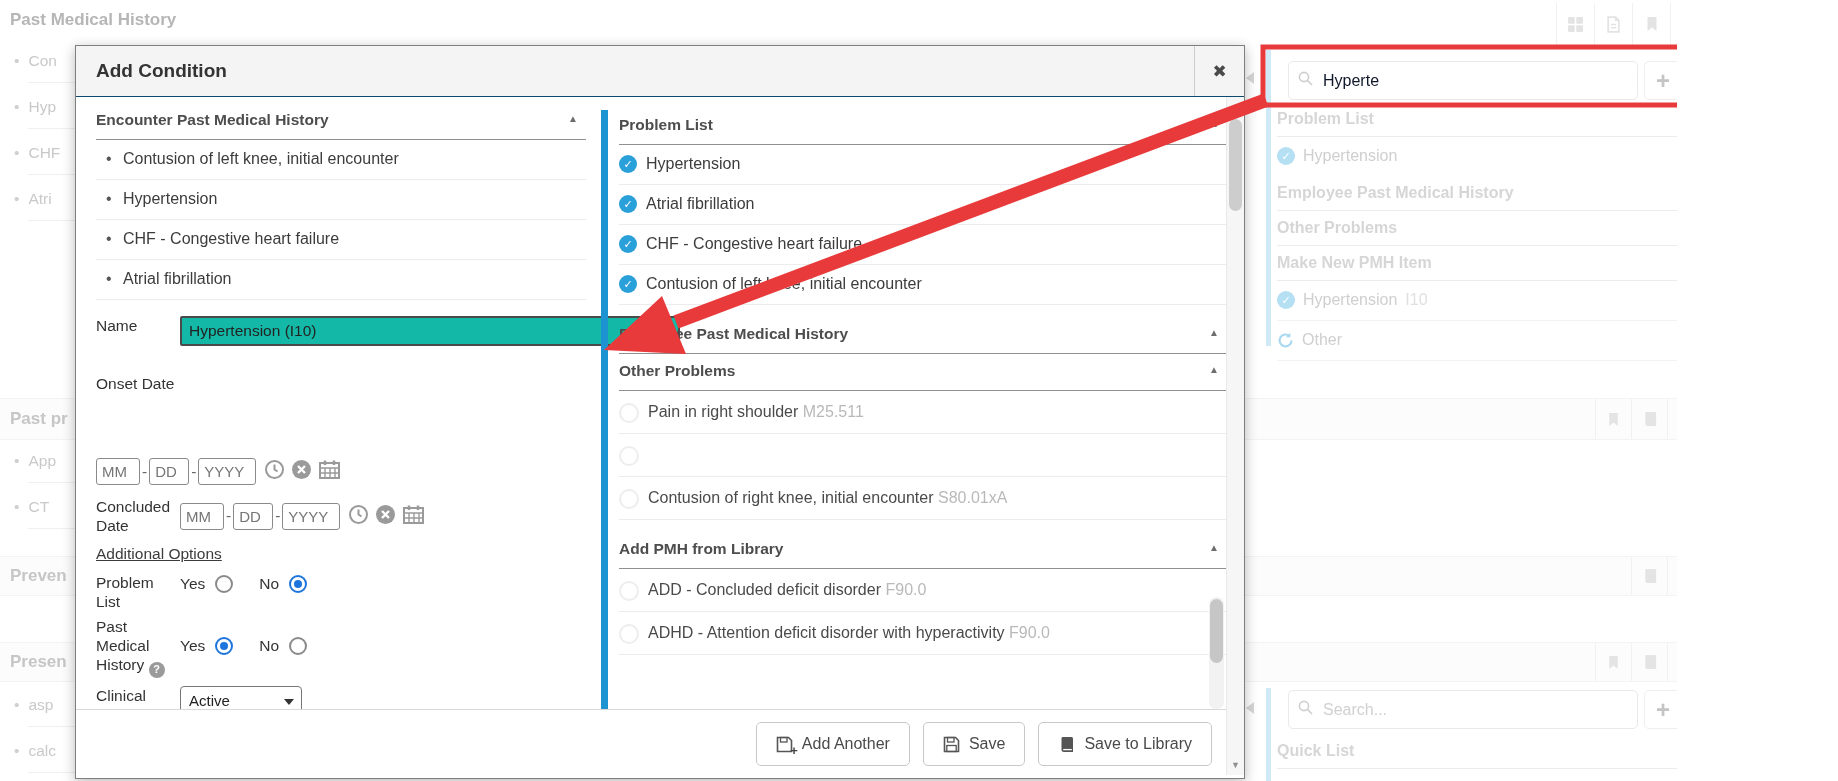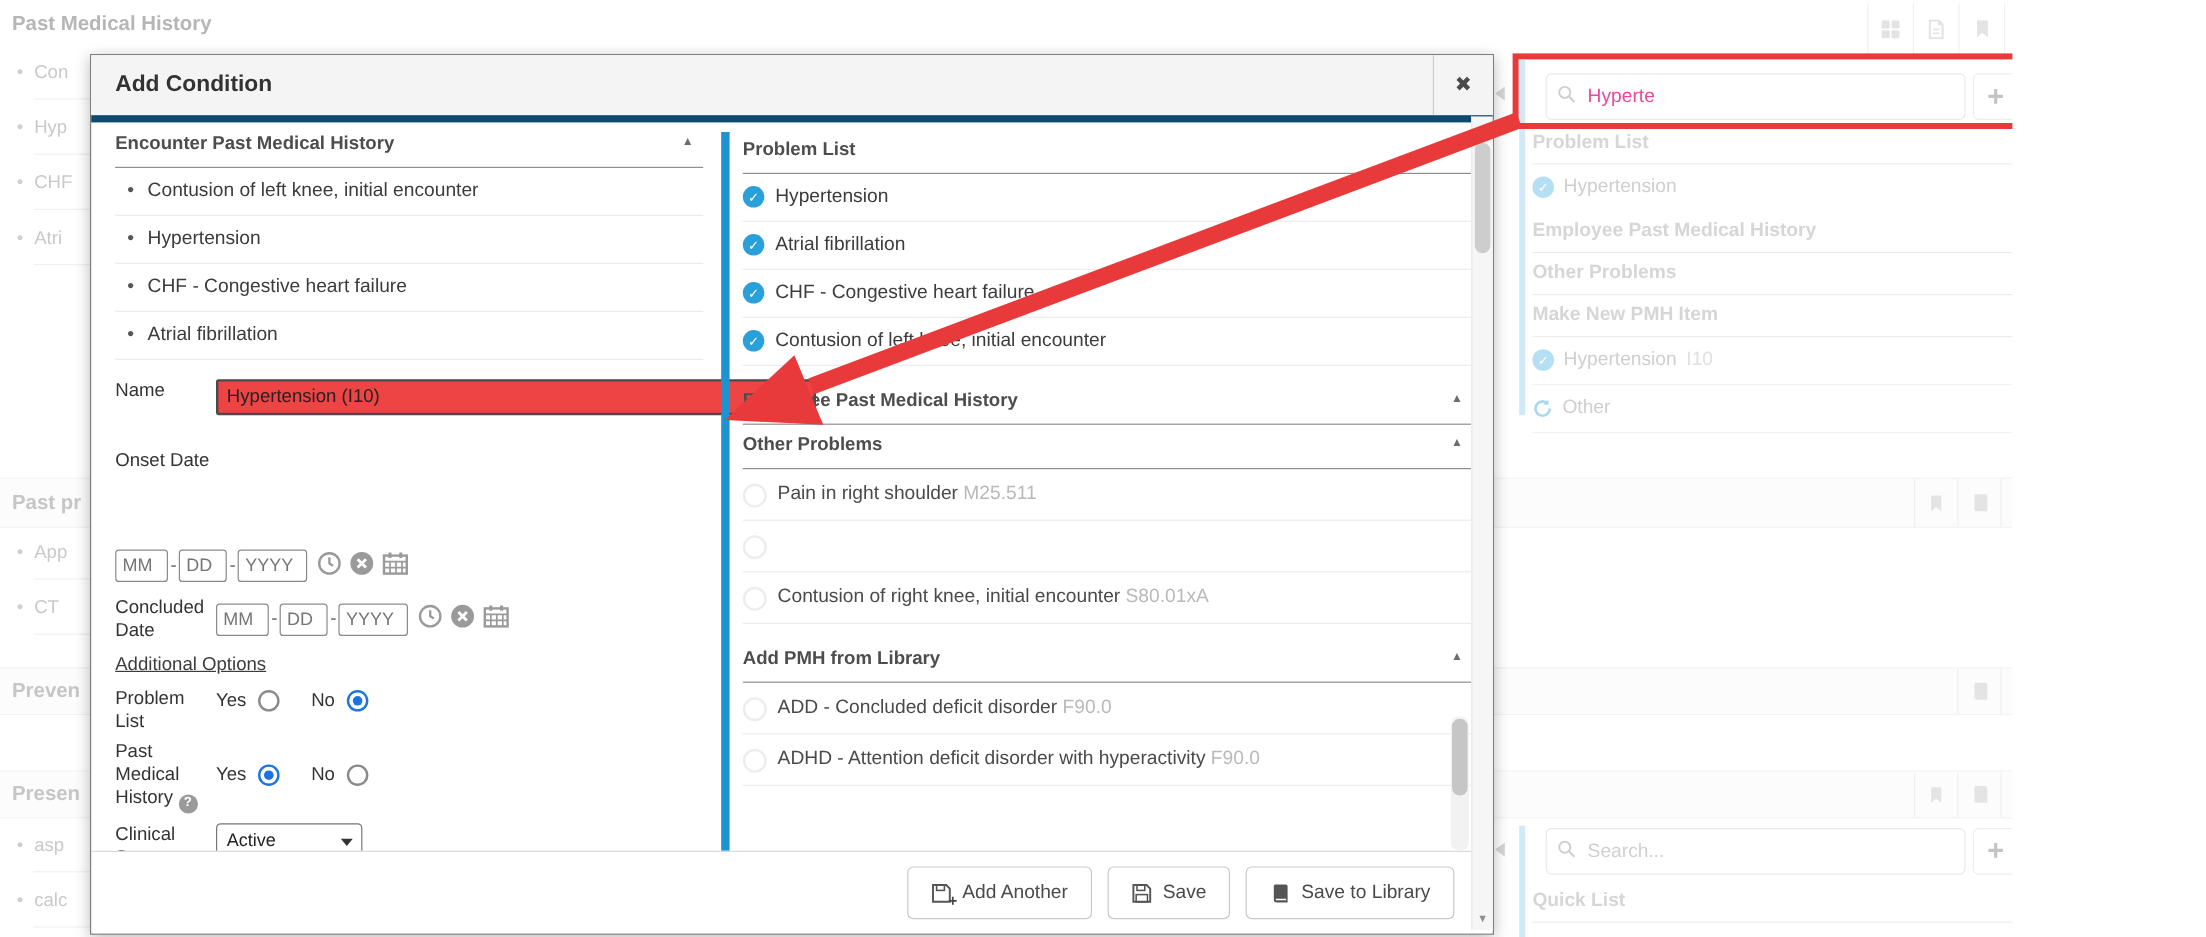--- a/index.html
+++ b/index.html
@@ -18,54 +18,54 @@
   .bg-item .ln{width:47px;height:1px;background:#f0f0f0;margin:12px 0 0 14px;}
   .secbar{left:0;width:1775px;background:#fcfcfc;border-top:1px solid #f3f3f3;border-bottom:1px solid #f3f3f3;}
   .secbar .bgsec-title{position:absolute;left:10px;top:50%;transform:translateY(-50%);font-size:17px;font-weight:bold;color:#c6c6c6;}
   .secbar .icons{position:absolute;right:0;top:0;bottom:0;display:flex;}
   .secbar .icons .cell{width:35px;display:flex;align-items:center;justify-content:center;border-left:1px solid #f1f1f1;color:#e4e4e4;}
 
   
   .collapse-tri{width:0;height:0;border-top:6px solid transparent;border-bottom:6px solid transparent;border-right:8px solid #d6d6d6;}
   .vbar{width:5px;background:#cfe9f6;}
   .sb-search{height:39px;width:350px;border:1px solid #e9e9e9;border-radius:5px;background:#fff;display:flex;align-items:center;padding:0 8px;box-sizing:border-box;color:#cfcfcf;}
-  .sb-search input{border:none;outline:none;flex:1;font-size:16px;color:#ec4899;font-family:inherit;margin-left:7px;background:transparent;}
+  .sb-search input{border:none;outline:none;flex:1;font-size:16px;color:#0f172a;font-family:inherit;margin-left:7px;background:transparent;}
   .sb-search input::placeholder{color:#d0d0d0;}
   .sb-btn{width:38px;height:39px;border:1px solid #eeeeee;border-radius:5px;background:#fff;display:flex;align-items:center;justify-content:center;color:#c9c9c9;box-sizing:border-box;}
   .sb-btn.narrow{width:33px;color:#d6d6d6;}
   .sb-btn .plus{font-size:24px;line-height:1;color:#c4c4c4;font-weight:bold;}
   .sb-list{left:1277px;width:551px;}
   .sb-hdr{position:relative;font-size:16px;font-weight:bold;color:#d6d6d6;padding:8px 0 8px;border-bottom:1px solid #ececec;}
   .sb-hdr .caret{position:absolute;right:6px;top:10px;font-size:10px;color:#dcdcdc;}
   .sb-item{display:flex;align-items:center;gap:8px;padding:10px 0 11px;font-size:16px;color:#cfcfcf;}
   .sb-item.sep{border-bottom:1px solid #f2f2f2;}
   .chk{width:18px;height:18px;border-radius:50%;background:#2aa0da;color:#fff;font-size:11px;font-weight:bold;display:flex;align-items:center;justify-content:center;flex:0 0 auto;}
   .chk.dim{background:#b5e0f4;}
   .code{color:#b9b9b9;}
   .code.dim{color:#e0e0e0;}
 
   
   .modal{left:75px;top:45px;width:1170px;height:734px;background:#fff;border:1px solid #7f7f7f;box-shadow:0 3px 12px rgba(0,0,0,.28);z-index:10;box-sizing:border-box;}
-  .modal-header{position:absolute;left:0;right:0;top:0;height:50px;background:#f4f4f4;border-bottom:6px solid #0c4a6e;}
+  .modal-header{position:absolute;left:0;right:0;top:0;height:50px;background:#f4f4f4;border-bottom:1px solid #0c4a6e;}
   .modal-title{position:absolute;left:20px;top:0;line-height:50px;font-size:19px;font-weight:bold;color:#333;}
   .modal-close{position:absolute;right:0;top:0;width:49px;height:50px;border-left:1px solid #cccccc;display:flex;align-items:center;justify-content:center;font-size:17px;color:#4a4a4a;cursor:pointer;}
   .modal-body{position:absolute;left:0;right:18px;top:51px;bottom:69px;overflow:hidden;}
 
   .list-hdr{position:relative;font-size:15.5px;font-weight:bold;color:#4d4d4d;padding:8px 0 10px;border-bottom:1px solid #8f8f8f;}
   .list-hdr .caret{position:absolute;right:8px;top:10px;font-size:10px;color:#6d6d6d;}
 
   .col-left{position:absolute;left:20px;top:6px;width:490px;}
   .li-row{position:relative;padding:10px 0 11px 27px;border-bottom:1px solid #ececec;font-size:16px;color:#3c3c3c;}
   .li-row .dot{position:absolute;left:10px;color:#555;}
 
   .form{margin-top:16px;font-size:15.5px;color:#333;}
   .frow{display:flex;margin-bottom:10px;}
   .flabel{width:84px;flex:0 0 84px;line-height:19px;}
   .fctrl{flex:1;display:flex;align-items:center;}
-  .name-wrap{position:relative;width:500px;height:30px;border:2px solid #4a4a4a;border-radius:2px;box-sizing:border-box;background:#ef4444;}
+  .name-wrap{position:relative;width:500px;height:30px;border:2px solid #4a4a4a;border-radius:2px;box-sizing:border-box;background:#14b8a6;}
   .name-wrap input{position:absolute;inset:0;border:none;outline:none;padding:0 7px;font-size:15.5px;color:#222;font-family:inherit;background:transparent;}
   .green-grip{position:absolute;right:0;bottom:0;width:0;height:0;border-left:10px solid transparent;border-bottom:10px solid #4da64d;}
   .date-in{height:27px;border:1px solid #8a8a8a;border-radius:3px;box-sizing:border-box;font-size:15px;color:#999;font-family:inherit;padding:0 5px;outline:none;}
   .d-mm{width:44px;} .d-dd{width:40px;} .d-yy{width:58px;}
   .dash{margin:0 2px;color:#666;}
   .dicons{display:flex;align-items:center;gap:6px;margin-left:8px;color:#9a9a9a;}
   .addl{font-size:15.5px;color:#3c3c3c;text-decoration:underline;margin:2px 0 10px;display:inline-block;}
   .radio{width:18px;height:18px;border-radius:50%;box-sizing:border-box;border:2px solid #8a8a8a;background:#fff;margin:0 26px 0 10px;position:relative;}
   .radio.on{border-color:#1e74dd;}
   .radio.on::after{content:"";position:absolute;left:3px;top:3px;width:8px;height:8px;border-radius:50%;background:#1e74dd;}

